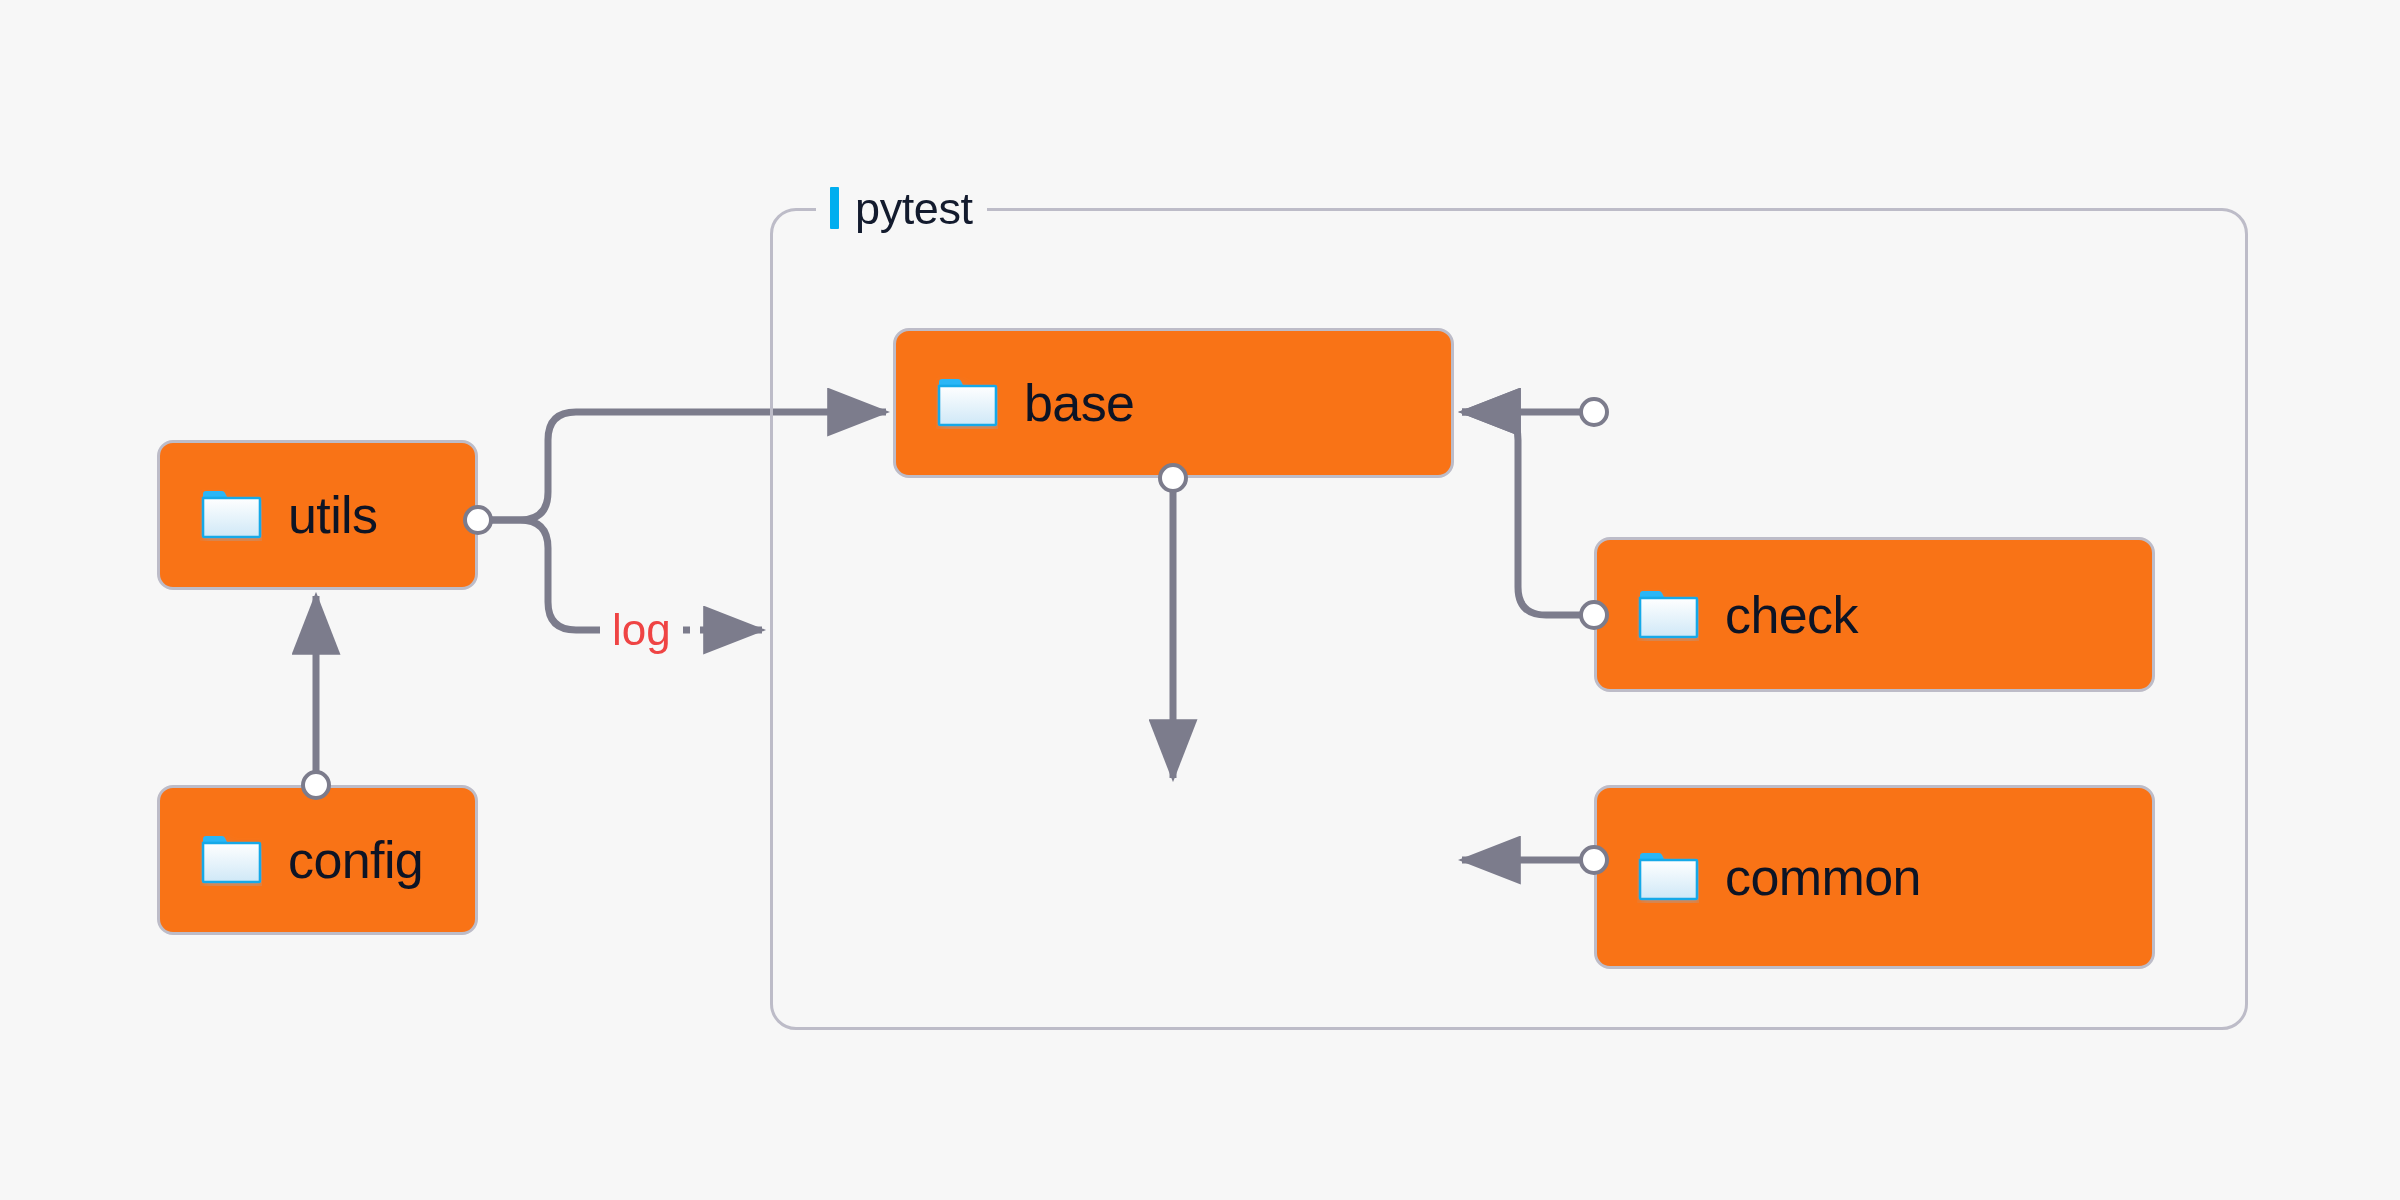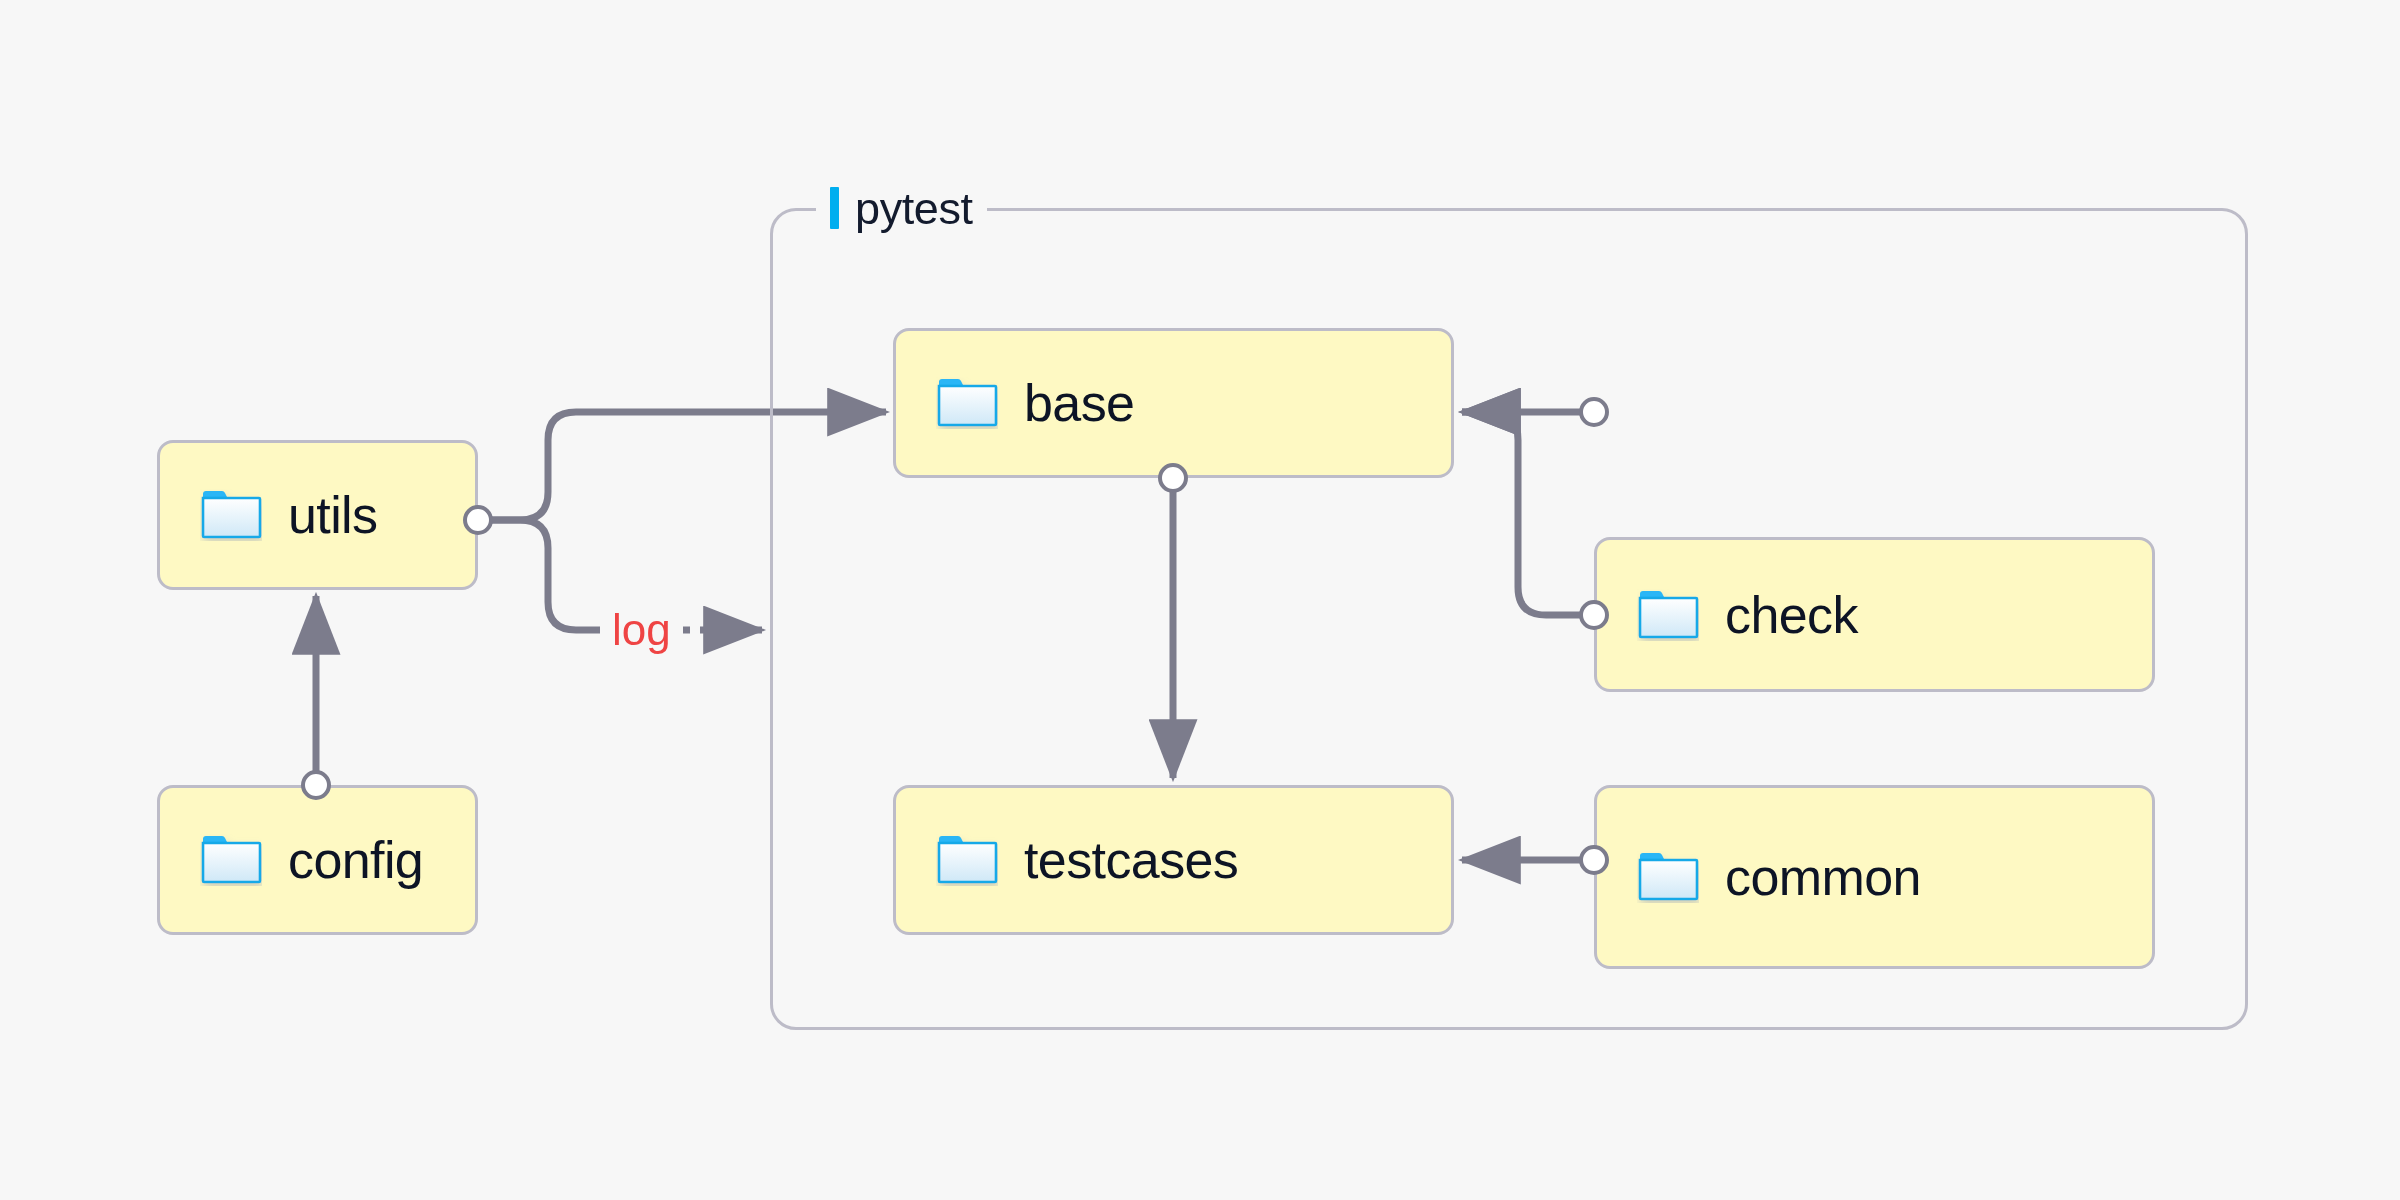--- a/index.html
+++ b/index.html
@@ -54,21 +54,21 @@
     letter-spacing: -0.4px;
     white-space: nowrap;
     line-height: 1;
     text-align: center;
   }
 
   
   .node {
     position: absolute;
     box-sizing: border-box;
-    background: #fef9c3;
+    background: #f97316;
     border: 3px solid #bdbcc8;
     border-radius: 16px;
     display: flex;
     align-items: center;
     z-index: 4;
   }
   .node-inner {
     display: flex;
     align-items: center;
     gap: 26px;
@@ -189,31 +189,20 @@
         <g filter="url(#folderShadow)">
           <path d="M3,10 L3,5 Q3,2 6,2 L22,2 Q24,2 25,4 L27,8 L24,10 Z" fill="#29b6f6"></path>
           <path d="M3,9 L59,9 Q60,9 60,10 L60,47 Q60,48 59,48 L4,48 Q3,48 3,47 Z" fill="url(#folderGrad)" stroke="#17a9e8" stroke-width="2.6"></path>
         </g>
       </svg>
       <span class="node-label">base</span>
     </div>
   </div>
   <div class="port" style="left:1158px; top:463px;"></div>
 
-  <div class="node" style="left:893px; top:785px; width:561px; height:150px;">
-    <div class="node-inner">
-      <svg class="folder-icon" viewBox="0 0 62 52">
-        <g filter="url(#folderShadow)">
-          <path d="M3,10 L3,5 Q3,2 6,2 L22,2 Q24,2 25,4 L27,8 L24,10 Z" fill="#29b6f6"></path>
-          <path d="M3,9 L59,9 Q60,9 60,10 L60,47 Q60,48 59,48 L4,48 Q3,48 3,47 Z" fill="url(#folderGrad)" stroke="#17a9e8" stroke-width="2.6"></path>
-        </g>
-      </svg>
-      <span class="node-label">testcases</span>
-    </div>
-  </div>
 
   <div class="port" style="left:1579px; top:397px;"></div>
 
   <div class="node" style="left:1594px; top:537px; width:561px; height:155px;">
     <div class="node-inner">
       <svg class="folder-icon" viewBox="0 0 62 52">
         <g filter="url(#folderShadow)">
           <path d="M3,10 L3,5 Q3,2 6,2 L22,2 Q24,2 25,4 L27,8 L24,10 Z" fill="#29b6f6"></path>
           <path d="M3,9 L59,9 Q60,9 60,10 L60,47 Q60,48 59,48 L4,48 Q3,48 3,47 Z" fill="url(#folderGrad)" stroke="#17a9e8" stroke-width="2.6"></path>
         </g>

